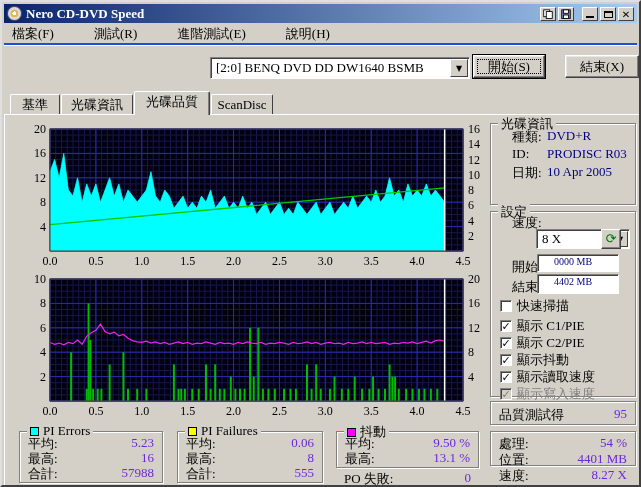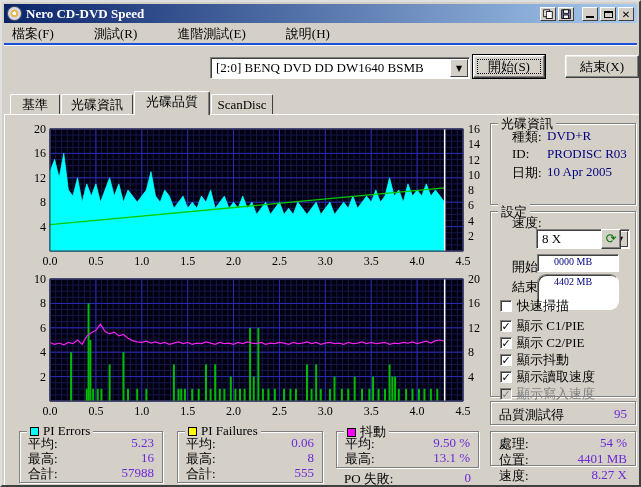--- a/index.html
+++ b/index.html
@@ -502,21 +502,21 @@
         <span class="combo-arrow" style="width:16px;height:16px;line-height:15px;">▼</span>
       </div>
       <div class="small-btn" style="left:110px;top:17px;"><span>⟳</span></div>
       <div class="info-row" style="top:46px;">
           <span class="info-label">開始:</span>
         </div>
       <div class="field" style="left:46px;top:42px;width:82px;height:18px;">0000 MB</div>
       <div class="info-row" style="top:66px;">
           <span class="info-label">結束:</span>
         </div>
-      <div class="field" style="left:46px;top:62px;width:82px;height:36px;border-radius:9px;">4402 MB</div>
+      <div class="field" style="left:46px;top:62px;width:82px;height:20px;">4402 MB</div>
       <div class="cb" style="top:86px;">
           <span class="cb-box"></span>
           <span>快速掃描</span>
         </div>
       <div class="cb" style="top:106px;">
           <span class="cb-box">✓</span>
           <span>顯示 C1/PIE</span>
         </div>
       <div class="cb" style="top:123px;">
           <span class="cb-box">✓</span>

